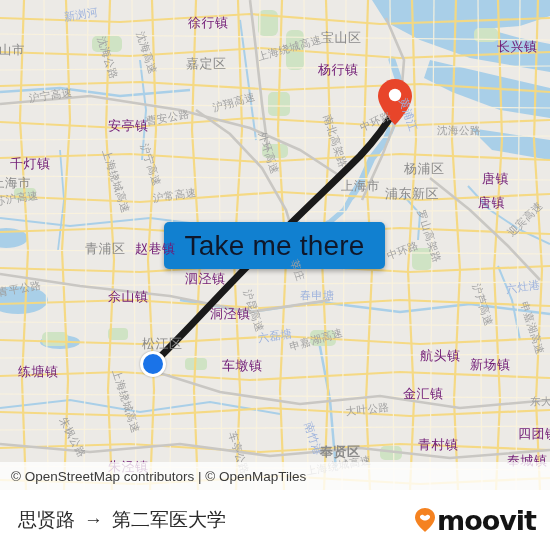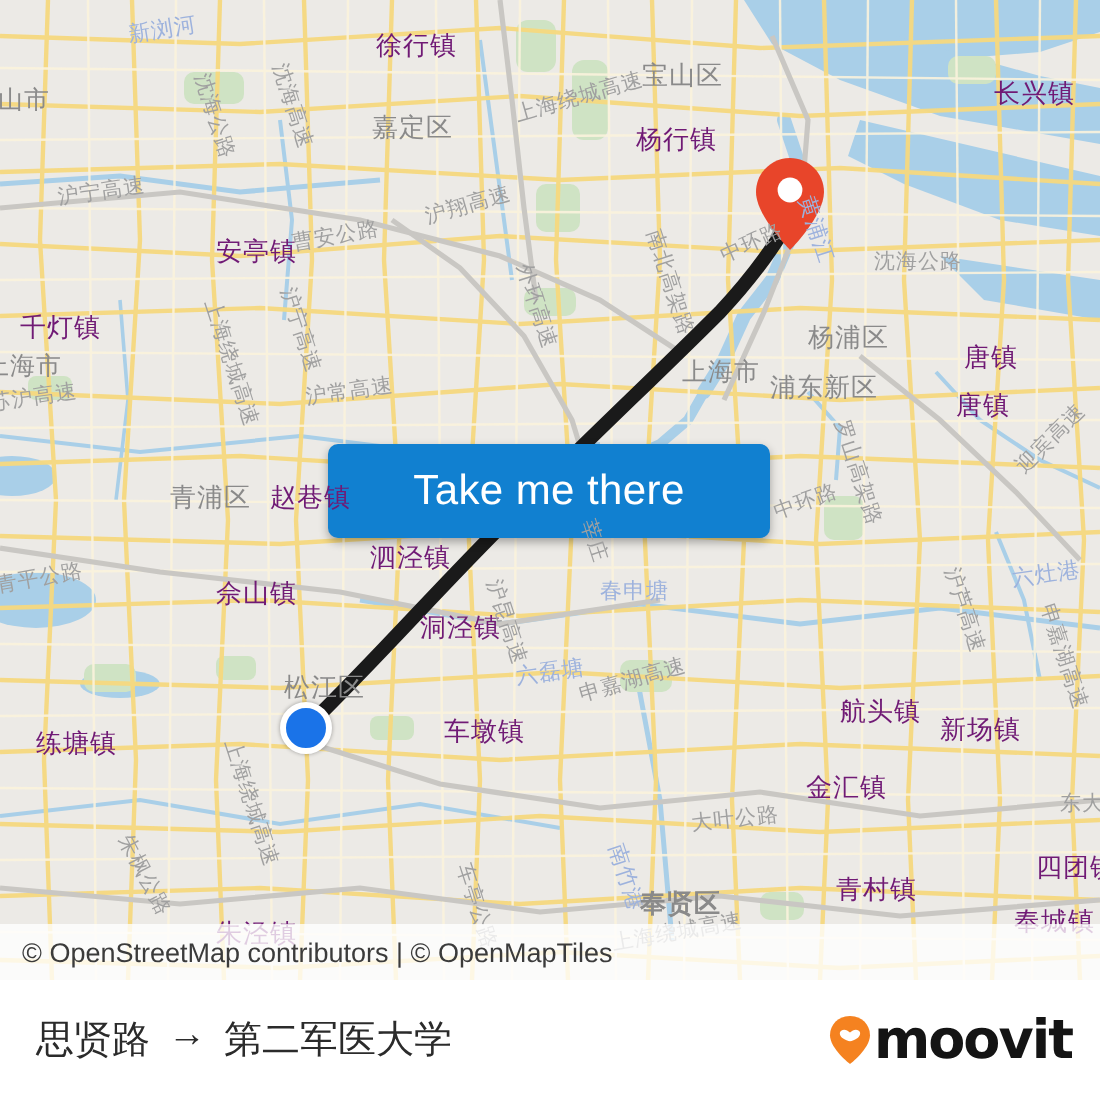--- a/index.html
+++ b/index.html
@@ -55,22 +55,22 @@
   }
 
   
   .cta{
     position:absolute;
     left:164px;top:222px;
     width:221px;height:47px;
     background:#1180d0;
     border-radius:5px;
     border:none;
-    color:#ffffff;
-    font-size:21px;
+    color:#0f172a;
+    font-size:28px;
     font-family:"Liberation Sans","DejaVu Sans",sans-serif;
     letter-spacing:.2px;
     box-shadow:0 2px 5px rgba(0,0,0,.32);
     cursor:pointer;
     display:flex;align-items:center;justify-content:center;
   }
 
   
   .attrib{
     position:absolute;left:0;top:462px;width:550px;height:28px;

